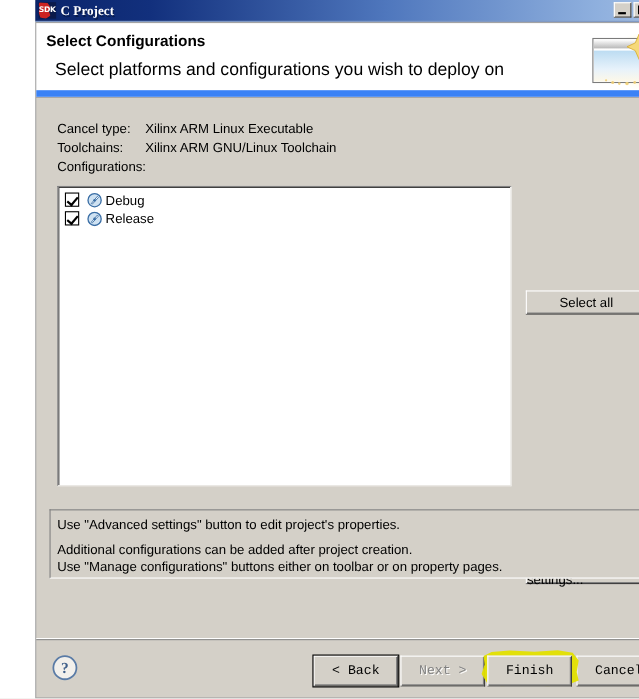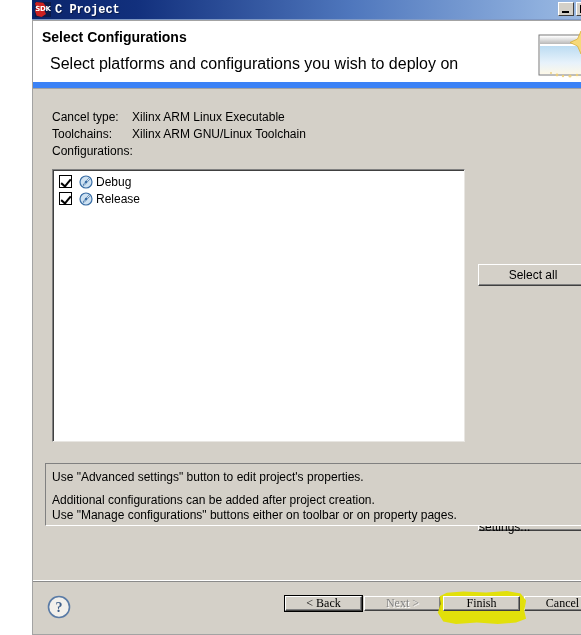--- a/index.html
+++ b/index.html
@@ -62,21 +62,21 @@
     font-size: 7px;
     font-weight: bold;
     color: #ffffff;
     letter-spacing: -0.3px;
     line-height: 8px;
   }
   .title-text {
     color: #ffffff;
     font-size: 12px;
     font-weight: bold;
-    font-family: Liberation Mono, monospace;
+    font-family: Liberation Serif, serif;
     text-shadow: 1px 1px 0 rgba(0,0,0,0.35);
     line-height: 14px;
   }
   .win-buttons {
     position: absolute;
     right: 3px; top: 2px;
     display: flex;
     gap: 2px;
   }
   .win-btn {
@@ -264,34 +264,34 @@
     width: 579px; height: 1px;
     background: #8a8a8a;
   }
   .help-icon {
     position: absolute;
     left: 15px; top: 595px;
     width: 24px; height: 24px;
   }
   .fbtn {
     position: absolute;
-    height: 15px;
+    height: 28px;
     background: #d4d0c8;
     border-top: 1px solid #ffffff;
     border-left: 1px solid #ffffff;
     border-right: 1px solid #404040;
     border-bottom: 1px solid #404040;
     box-shadow: inset -1px -1px 0 #808080;
     box-sizing: border-box;
     font-size: 12px;
     color: #000;
     display: flex;
     align-items: center;
     justify-content: center;
-    font-family: Liberation Serif, serif;
+    font-family: Liberation Mono, monospace;
     cursor: default;
   }
   .btn-back {
     left: 253px; top: 596px; width: 77px;
     outline: 1px solid #000;
     outline-offset: 0px;
   }
   .btn-next {
     left: 332px; top: 596px; width: 77px;
     color: #808080;

